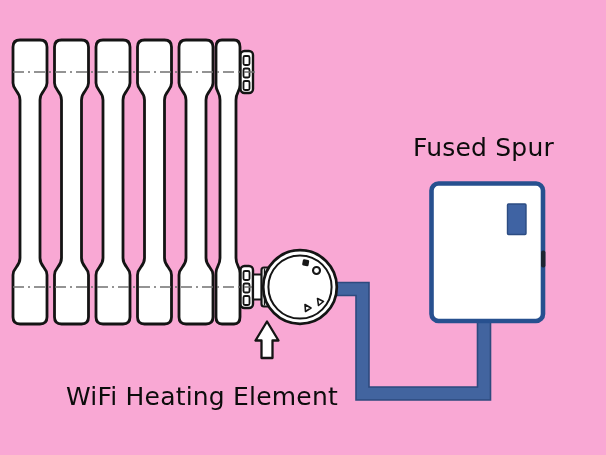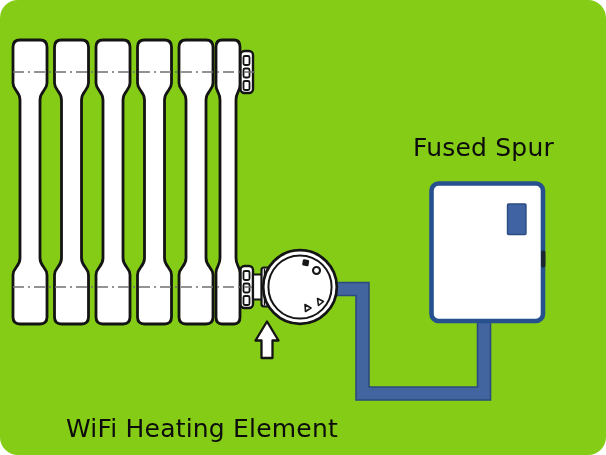--- a/index.html
+++ b/index.html
@@ -16,26 +16,26 @@
   .stage svg{position:absolute;left:0;top:0;}
   .diagram-label{
     position:absolute;
     font-size:25px;
     line-height:1.1;
     letter-spacing:0.2px;
     color:#0c0c0c;
     white-space:nowrap;
   }
   .label-fused-spur{left:413px;top:134px;}
-  .label-wifi-element{left:66px;top:383px;margin-top:32px;}
+  .label-wifi-element{left:66px;top:383px;}
 </style>
 </head>
 <body>
 
-<div class="stage" style="background: #84cc16; border-radius: 18px;">
+<div class="stage" style="background: #f9a8d4;">
 
   <svg width="606" height="455" viewBox="0 0 606 455">
 
     <g fill="#ffffff" stroke="#141414" stroke-width="2.8" stroke-linejoin="round">
       <path d="M20 258 V100 C20 91 13 91 13 83 V47 Q13 40 20 40 H40 Q47 40 47 47 V83 C47 91 40 91 40 100 V258 C40 267 47 267 47 275 V317 Q47 324 40 324 H20 Q13 324 13 317 V275 C13 267 20 267 20 258 Z"></path>
       <path d="M61.5 258 V100 C61.5 91 54.5 91 54.5 83 V47 Q54.5 40 61.5 40 H81.5 Q88.5 40 88.5 47 V83 C88.5 91 81.5 91 81.5 100 V258 C81.5 267 88.5 267 88.5 275 V317 Q88.5 324 81.5 324 H61.5 Q54.5 324 54.5 317 V275 C54.5 267 61.5 267 61.5 258 Z"></path>
       <path d="M103 258 V100 C103 91 96 91 96 83 V47 Q96 40 103 40 H123 Q130 40 130 47 V83 C130 91 123 91 123 100 V258 C123 267 130 267 130 275 V317 Q130 324 123 324 H103 Q96 324 96 317 V275 C96 267 103 267 103 258 Z"></path>
       <path d="M144.5 258 V100 C144.5 91 137.5 91 137.5 83 V47 Q137.5 40 144.5 40 H164.5 Q171.5 40 171.5 47 V83 C171.5 91 164.5 91 164.5 100 V258 C164.5 267 171.5 267 171.5 275 V317 Q171.5 324 164.5 324 H144.5 Q137.5 324 137.5 317 V275 C137.5 267 144.5 267 144.5 258 Z"></path>
       <path d="M186 258 V100 C186 91 179 91 179 83 V47 Q179 40 186 40 H206 Q213 40 213 47 V83 C213 91 206 91 206 100 V258 C206 267 213 267 213 275 V317 Q213 324 206 324 H186 Q179 324 179 317 V275 C179 267 186 267 186 258 Z"></path>
       <path d="M220 258 V100 C220 92 216 92 216 85 V47 Q216 40 222 40 H234 Q240 40 240 47 V85 C240 92 236 92 236 100 V258 C236 266 240 266 240 273 V317 Q240 324 234 324 H222 Q216 324 216 317 V273 C216 266 220 266 220 258 Z"></path>

